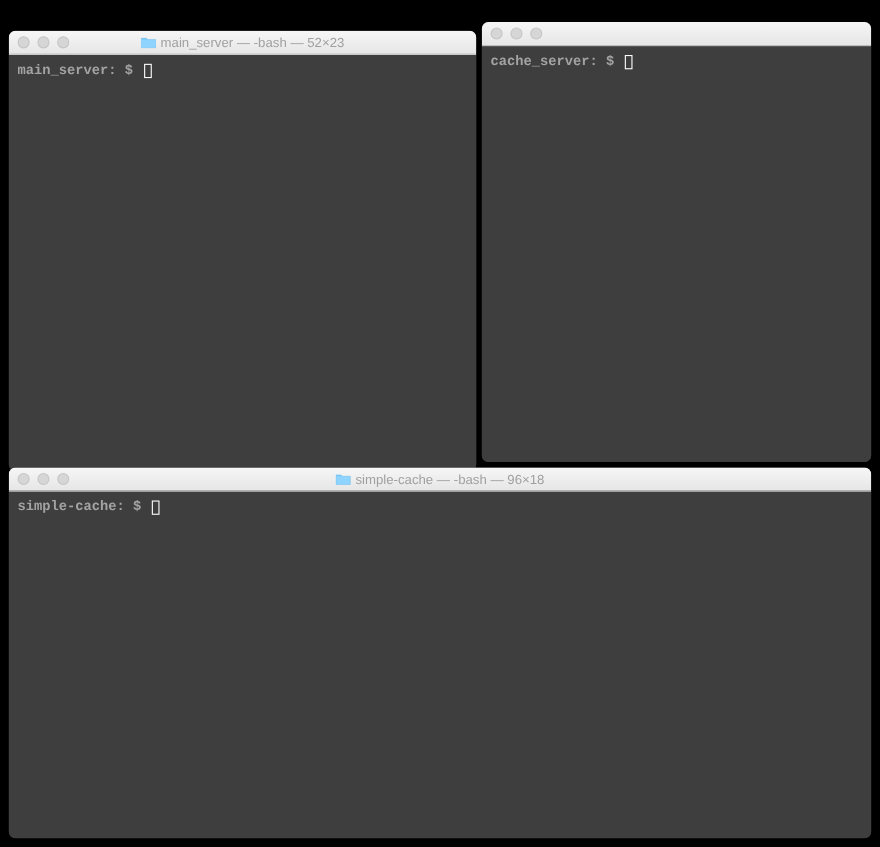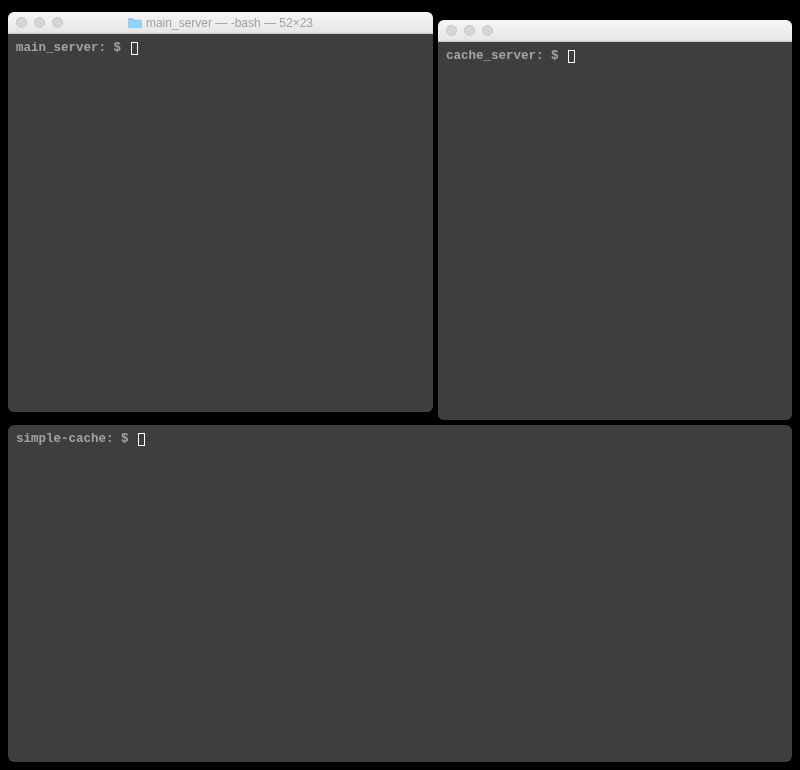--- a/index.html
+++ b/index.html
@@ -77,21 +77,21 @@
   .prompt-text { font-weight: bold; color: #a3a3a3; }
   .cursor-block {
     display: inline-block;
     width: 7px;
     height: 13px;
     border: 1.5px solid #fff;
     margin-left: 2px;
     box-sizing: border-box;
   }
   
-  #win-main   { left: 8px;  top: 12px;  width: 425px; height: 400px; }
+  #win-main   { left: 8px;  top: 28px;  width: 425px; height: 400px; }
   #win-cache  { left: 438px; top: 20px;  width: 354px; height: 400px; }
   #win-simple { left: 8px;  top: 425px; width: 784px; height: 337px; }
 </style>
 </head>
 <body>
 
 <div class="terminal-window" id="win-main">
   <div class="titlebar">
     <div class="traffic-lights">
       <span class="traffic-light"></span>
@@ -126,19 +126,35 @@
   </div>
   <div class="term-body">
     <div class="prompt-line">
       <span class="prompt-text">cache_server: $ </span>
       <span class="cursor-block"></span>
     </div>
   </div>
 </div>
 
 <div class="terminal-window" id="win-simple">
+  <div class="titlebar">
+    <div class="traffic-lights">
+      <span class="traffic-light"></span>
+      <span class="traffic-light"></span>
+      <span class="traffic-light"></span>
+    </div>
+    <div class="title-center">
+      <span class="folder-icon">
+        <svg width="14" height="11" viewBox="0 0 14 11">
+          <path d="M0.5 1.8 H5 L6.2 3 H13.5 V10.5 H0.5 Z" fill="#8fd3ff" stroke="#6bbef0" stroke-width="0.5"></path>
+          <path d="M0.5 1.8 H5 L6.2 3 H0.5 Z" fill="#7ac5f5"></path>
+        </svg>
+      </span>
+      <span>simple-cache — -bash — 96×18</span>
+    </div>
+  </div>
   <div class="term-body">
     <div class="prompt-line">
       <span class="prompt-text">simple-cache: $ </span>
       <span class="cursor-block"></span>
     </div>
   </div>
 </div>
 
 </body></html>

